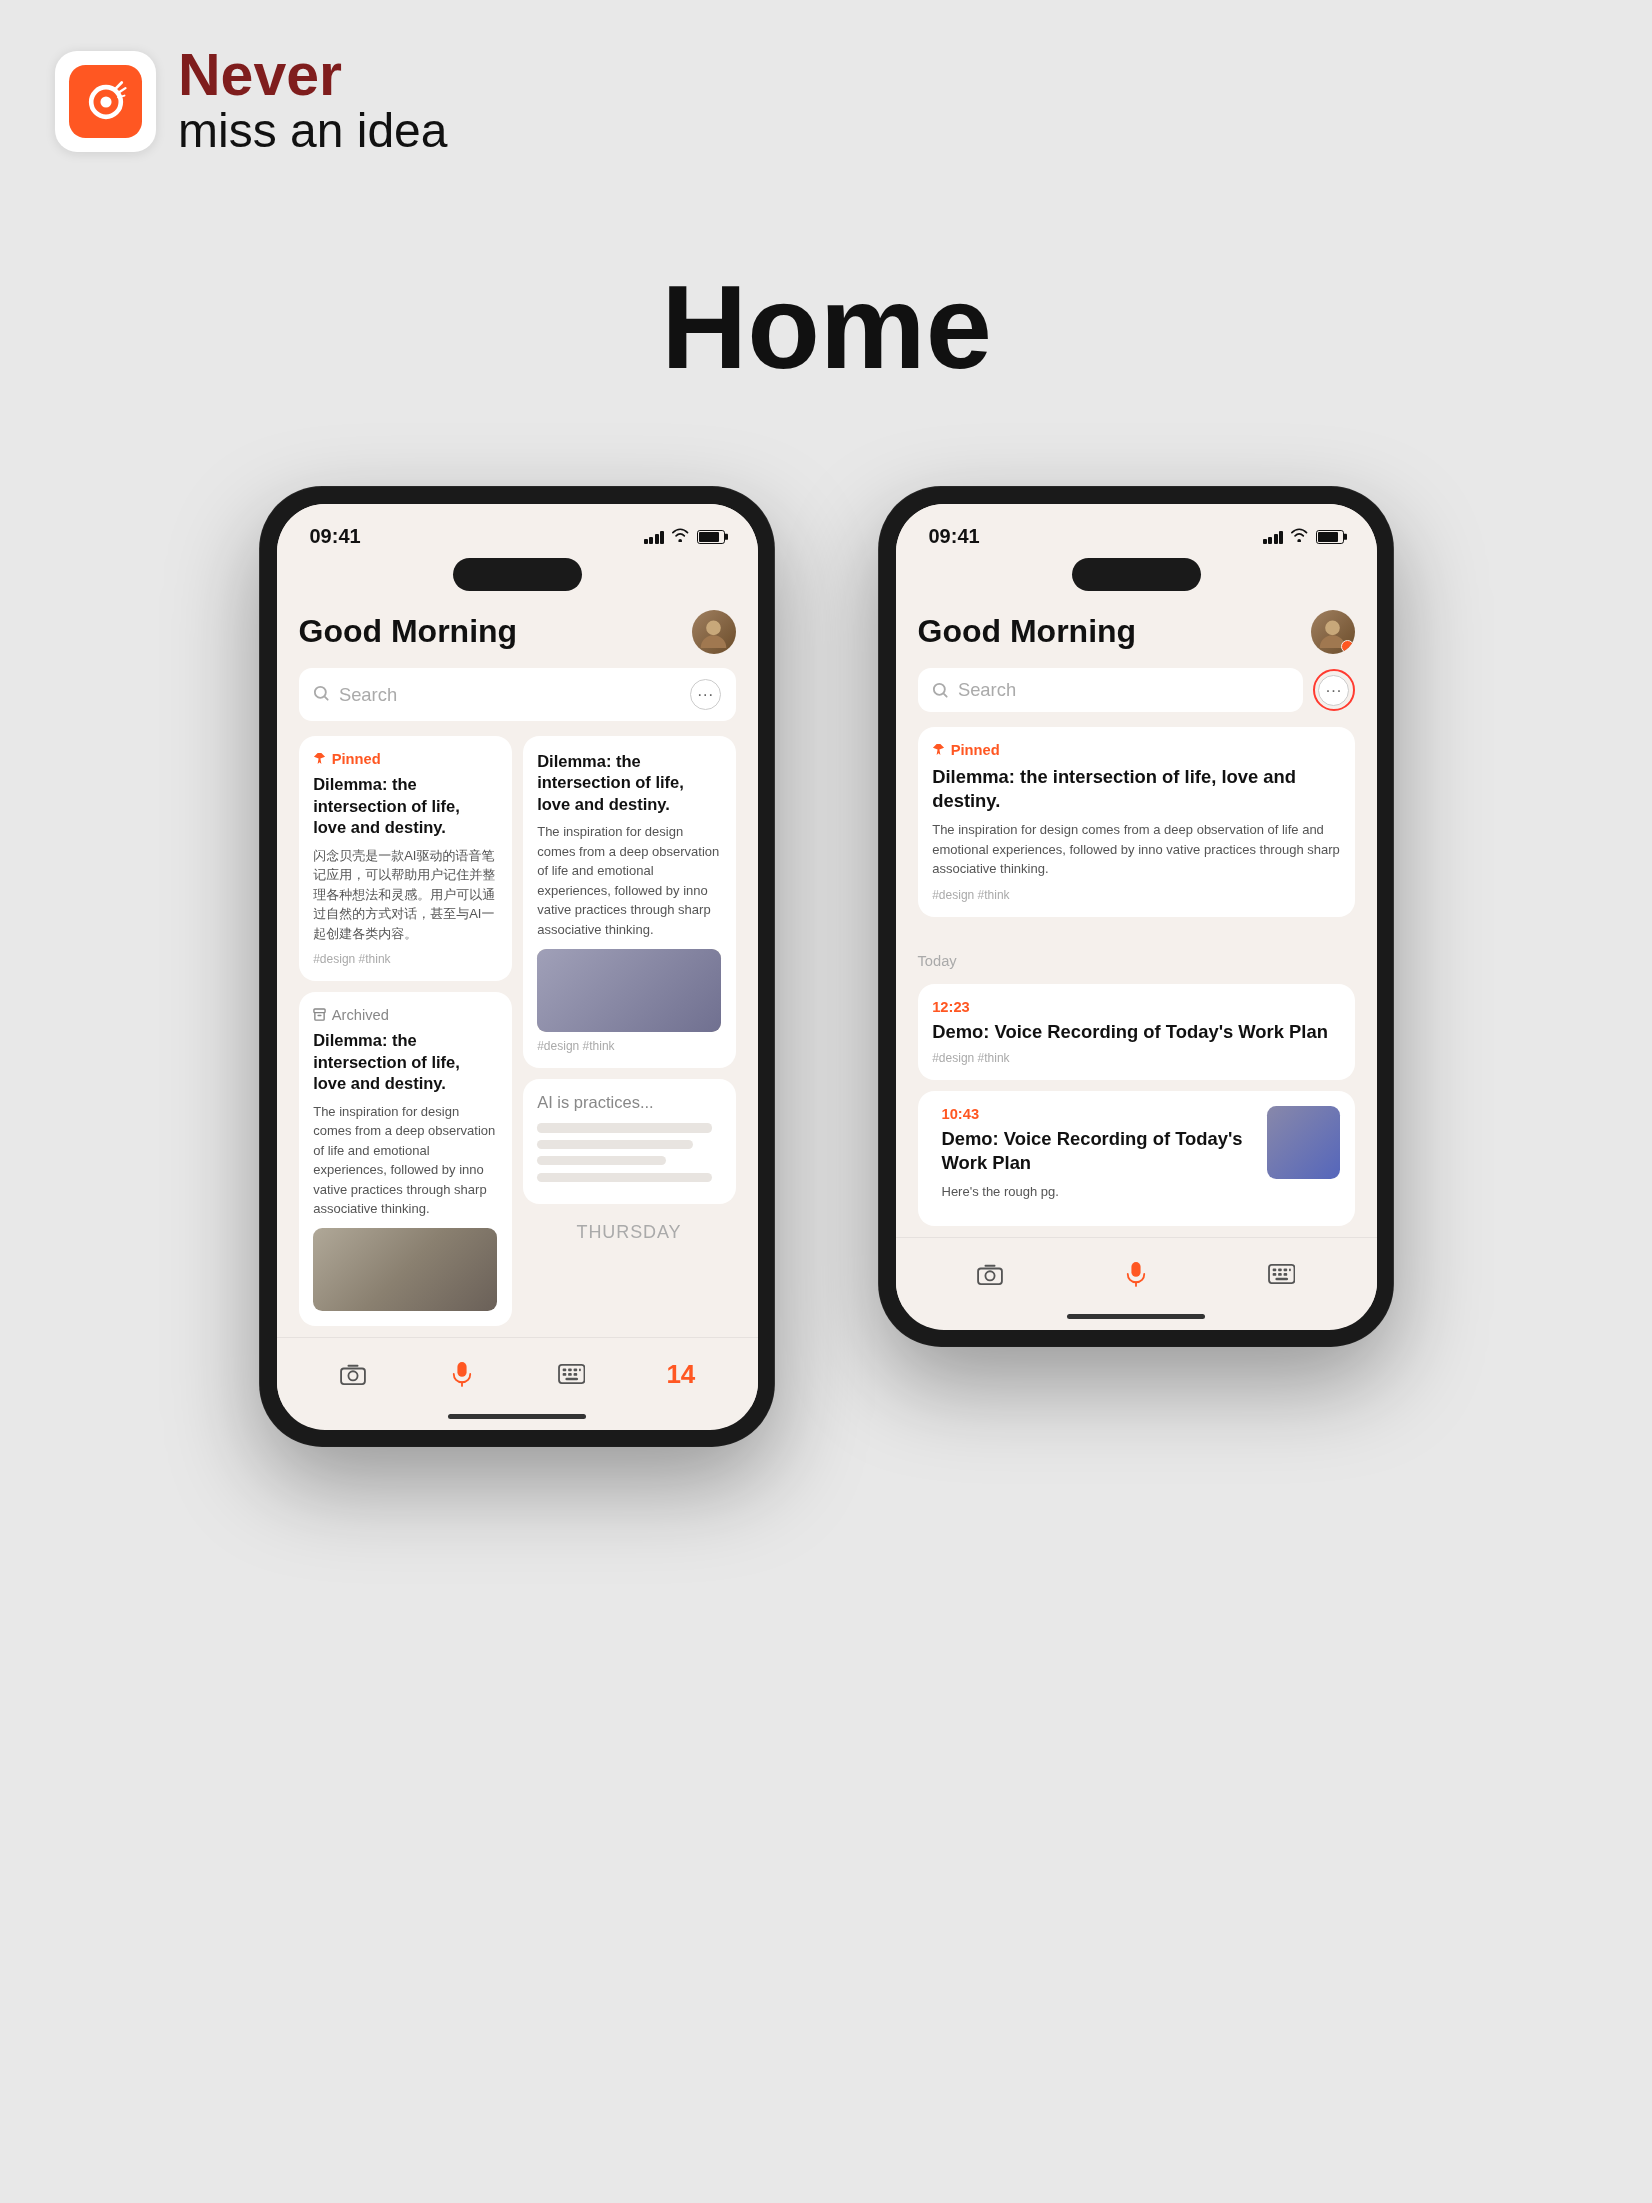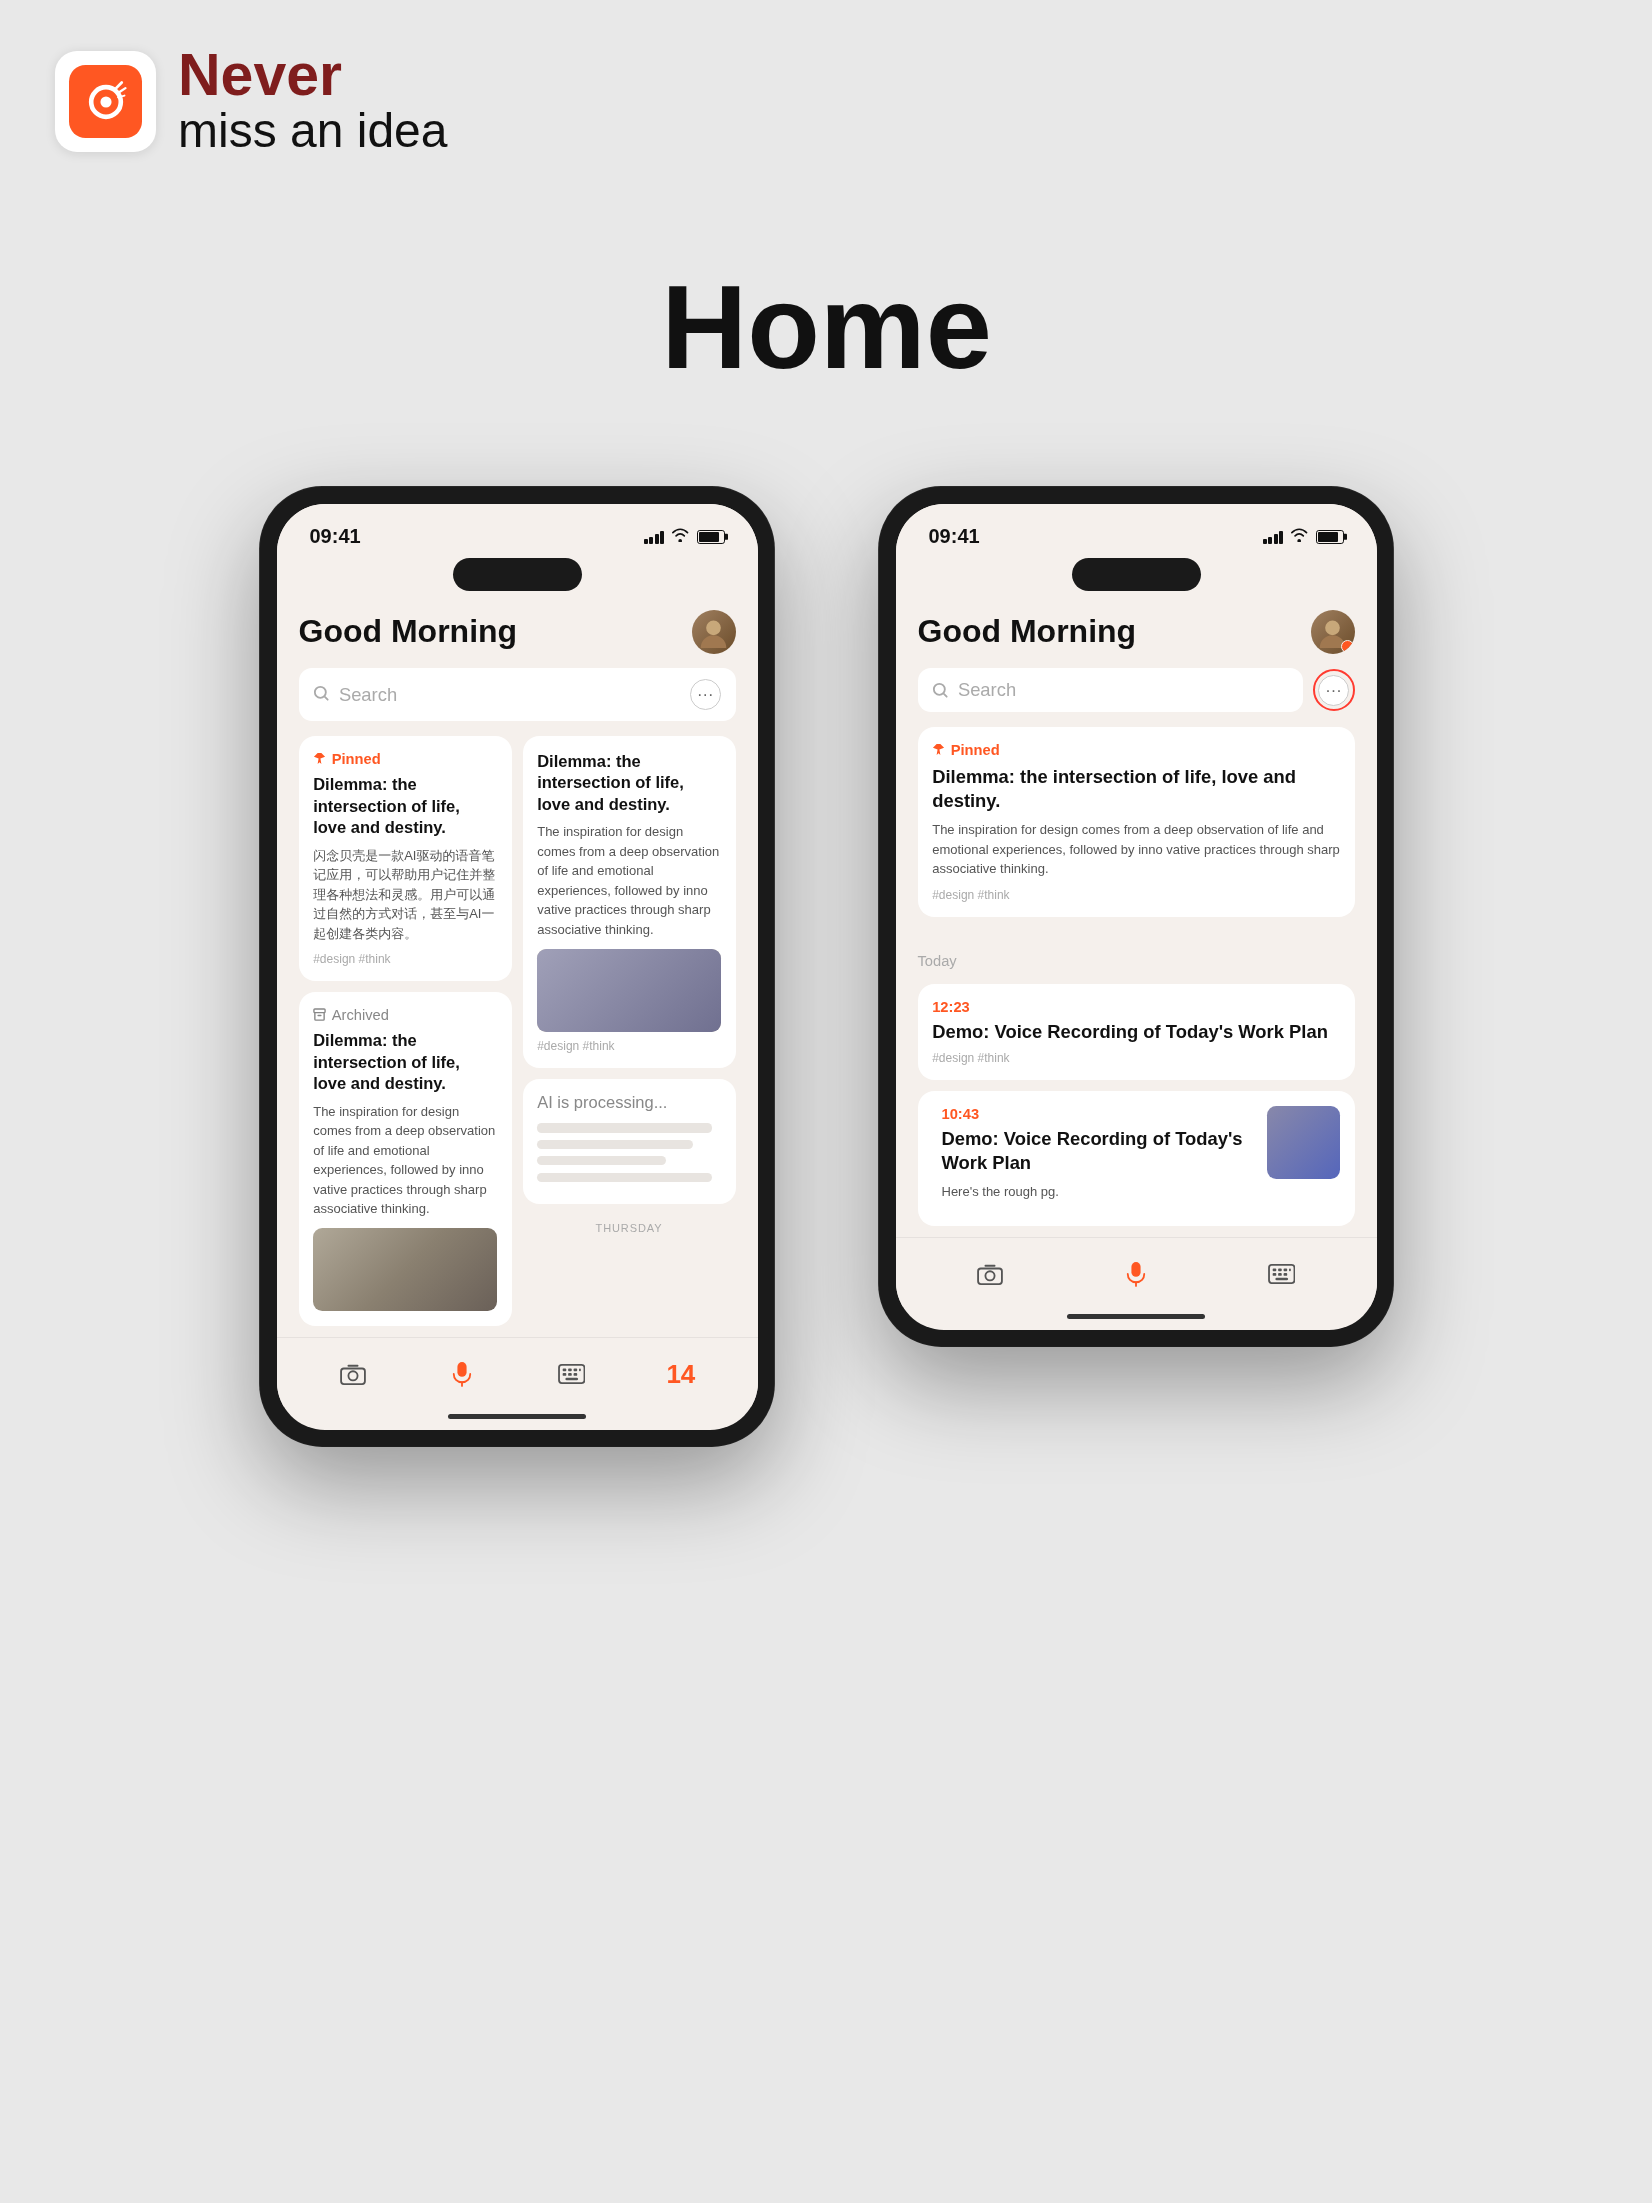--- a/index.html
+++ b/index.html
@@ -348,21 +348,21 @@
       border-radius: 4.6px;
       margin-bottom: 7.3px;
     }
     .skeleton-line.short { width: 70%; }
     .skeleton-line.medium { width: 85%; }
     .skeleton-line.long { width: 95%; }
 
     
     .day-separator {
       text-align: center;
-      font-size: 11px;
+      font-size: 18px;
       color: #aaa;
       letter-spacing: 0.9px;
       padding: 7.3px 0;
     }
 
     
     .bottom-toolbar {
       background: #f5f0ec;
       padding: 11px 22px 7.3px 22px;
       display: flex;
@@ -563,21 +563,21 @@
           <div class="card">
             <div class="card-title">Dilemma: the intersection of life, love and destiny.</div>
             <div class="card-body">The inspiration for design comes from a deep observation of life and emotional experiences, followed by inno vative practices through sharp associative thinking.</div>
             <div class="card-image">
               <div style="width:100%;height:100%;background:linear-gradient(135deg,#a0a0b8 0%,#707090 100%);border-radius:7.3px;"></div>
             </div>
             <div class="card-tags" style="margin-top:7.3px;">#design  #think</div>
           </div>
 
           <div class="ai-processing-card">
-            <div class="ai-title">AI is processing...</div>
+            <div class="ai-title">AI is practices...</div>
             <div class="skeleton-line long"></div>
             <div class="skeleton-line medium"></div>
             <div class="skeleton-line short"></div>
             <div class="skeleton-line long"></div>
           </div>
 
           <div class="day-separator">THURSDAY</div>
         </div>
       </div>
 

